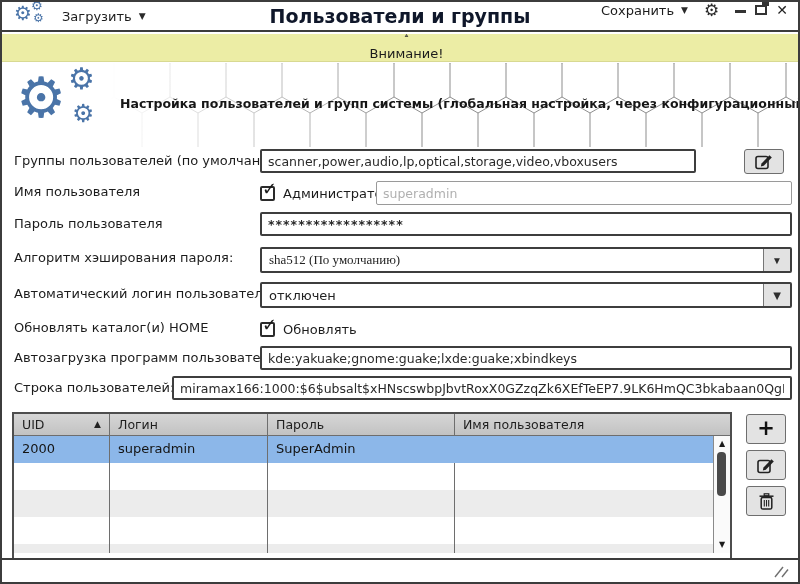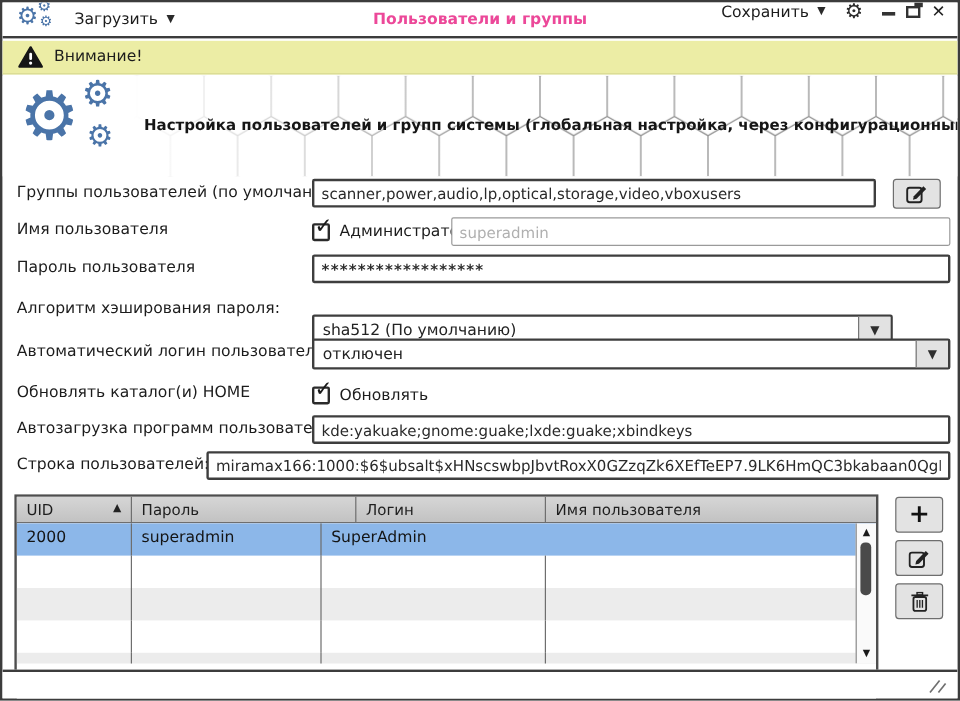--- a/index.html
+++ b/index.html
@@ -20,35 +20,35 @@
   }
   .tb-left { display:flex; align-items:center; gap:14px; padding-left:12px; }
   .tb-logo { position:relative; width:34px; height:26px; color:#4a74a8; }
   .tb-logo .g1 { position:absolute; left:0; top:-2px; font-size:20px; }
   .tb-logo .g2 { position:absolute; left:17px; top:-5px; font-size:13px; }
   .tb-logo .g3 { position:absolute; left:19px; top:8px; font-size:12px; }
   .menu-btn { display:flex; align-items:center; gap:7px; font-size:13px; color:#1c1c1c; cursor:default; }
   .dd-arrow { font-size:9px; color:#2a2a2a; }
   .tb-title {
     position:absolute; left:0; right:0; text-align:center;
-    font-size:13px; font-weight:bold; color:#ec4899; pointer-events:none;
+    font-size:19px; font-weight:bold; color:#0f172a; pointer-events:none;
   }
   .tb-right { position:absolute; right:10px; top:0; height:16px; display:flex; align-items:center; gap:16px; }
   .settings-gear { font-size:17px; color:#2b2b2b; line-height:1; }
   .win-controls { display:flex; align-items:center; gap:9px; }
   .win-min { width:11px; height:3px; background:#333; margin-top:2px; }
   .win-max { width:12px; height:10px; border:2px solid #333; position:relative; background:#fff; }
   .win-max::before { content:''; position:absolute; right:-4px; top:-5px; width:7px; height:4px; background:#333; }
   .win-close { font-size:14px; color:#222; line-height:1; }
 
   
   .warnbar {
     position:absolute; top:32px; left:0; right:0; height:28px;
     background:#eceda5; border-bottom:1px solid #d8d992;
-    display:flex; align-items:center; gap:9px; padding-left:13px;
+    display:flex; align-items:center; gap:9px; padding-left:13px;flex-direction:column;
   }
   .warn-text { font-size:13px; color:#1c1c1c; }
 
   
   .hero { position:absolute; top:61px; left:0; right:0; height:84px; background:#fff; overflow:hidden; }
   .hexbg { position:absolute; left:108px; top:0; }
   .hero-logo { position:absolute; left:14px; top:8px; width:96px; height:68px; color:#4a74a8; }
   .hero-logo .g1 { position:absolute; left:0; top:-6px; font-size:56px; }
   .hero-logo .g2 { position:absolute; left:52px; top:-10px; font-size:30px; }
   .hero-logo .g3 { position:absolute; left:56px; top:28px; font-size:25px; }
@@ -167,39 +167,39 @@
     </svg>
     <span class="hero-logo">
       <span class="g1">⚙</span>
       <span class="g2">⚙</span>
       <span class="g3">⚙</span>
     </span>
     <span class="hero-text">Настройка пользователей и групп системы (глобальная настройка, через конфигурационный файл)</span>
   </div>
 
   <span class="flabel" style="top:147px;">Группы пользователей (по умолчанию)</span>
-  <input class="tinput" style="top: 147px; left: 258px; width: 470px;" value="scanner,power,audio,lp,optical,storage,video,vboxusers">
+  <input class="tinput" style="top: 147px; left: 258px; width: 436px;" value="scanner,power,audio,lp,optical,storage,video,vboxusers">
   <span class="gray-btn" style="top:147px; left:742px; width:40px; height:25px;">
     <svg class="icon-svg" width="19" height="17" viewBox="0 0 19 17">
       <rect x="1" y="3.5" width="12" height="12" rx="2" fill="none" stroke="#222" stroke-width="1.6"></rect>
       <path d="M6.5 10.5 L14.5 2.2 L16.8 4.4 L8.8 12.7 L5.8 13.4 Z" fill="#222"></path>
     </svg>
   </span>
 
   <span class="flabel" style="top:178px;">Имя пользователя</span>
   <span class="abs" style="top:181px; left:258px;">
     <span class="checkbox"><span class="check">✓</span></span><span class="cb-label">Администратор</span>
   </span>
   <input class="tinput light" style="top: 179px; left: 374px; width: 416px;" placeholder="superadmin">
 
   <span class="flabel" style="top:210px;">Пароль пользователя</span>
   <input class="tinput" style="top: 210px; left: 258px; width: 532px; letter-spacing: 1px; font-weight: bold;" value="******************">
 
   <span class="flabel" style="top:244px;">Алгоритм хэширования пароля:</span>
-  <span class="combo" style="top:260px; left:258px; width:484px;">
+  <span class="combo" style="top:245px; left:258px; width:532px;font-family:Liberation Serif, serif;">
     <span class="cval">sha512 (По умолчанию)</span>
     <span class="cbtn">
         <span>▼</span>
       </span>
   </span>
 
   <span class="flabel" style="top:280px;">Автоматический логин пользователя</span>
   <span class="combo" style="top:280px; left:258px; width:532px;align-items:center;">
     <span class="cval">отключен</span>
     <span class="cbtn">
@@ -217,25 +217,25 @@
 
   <span class="flabel" style="top:374px;">Строка пользователей:</span>
   <input class="tinput" style="top: 374px; left: 170px; width: 620px;" value="miramax166:1000:$6$ubsalt$xHNscswbpJbvtRoxX0GZzqZk6XEfTeEP7.9LK6HmQC3bkabaan0QgL3N">
 
   <div class="utable">
     <div class="thead">
       <span class="hcell cw0">
         <span>UID</span>
         <span class="sort">▲</span>
       </span>
+      <span class="hcell cw1">
+          <span>Логин</span>
+        </span>
       <span class="hcell cw2">
           <span>Пароль</span>
-        </span>
-      <span class="hcell cw1">
-          <span>Логин</span>
         </span>
       <span class="hcell cw3">
           <span>Имя пользователя</span>
         </span>
     </div>
     <div class="tbody">
       <div class="trow sel">
         <span class="tcell cw0">2000</span>
         <span class="tcell cw1">superadmin</span>
         <span class="tcell cw3">SuperAdmin</span>

